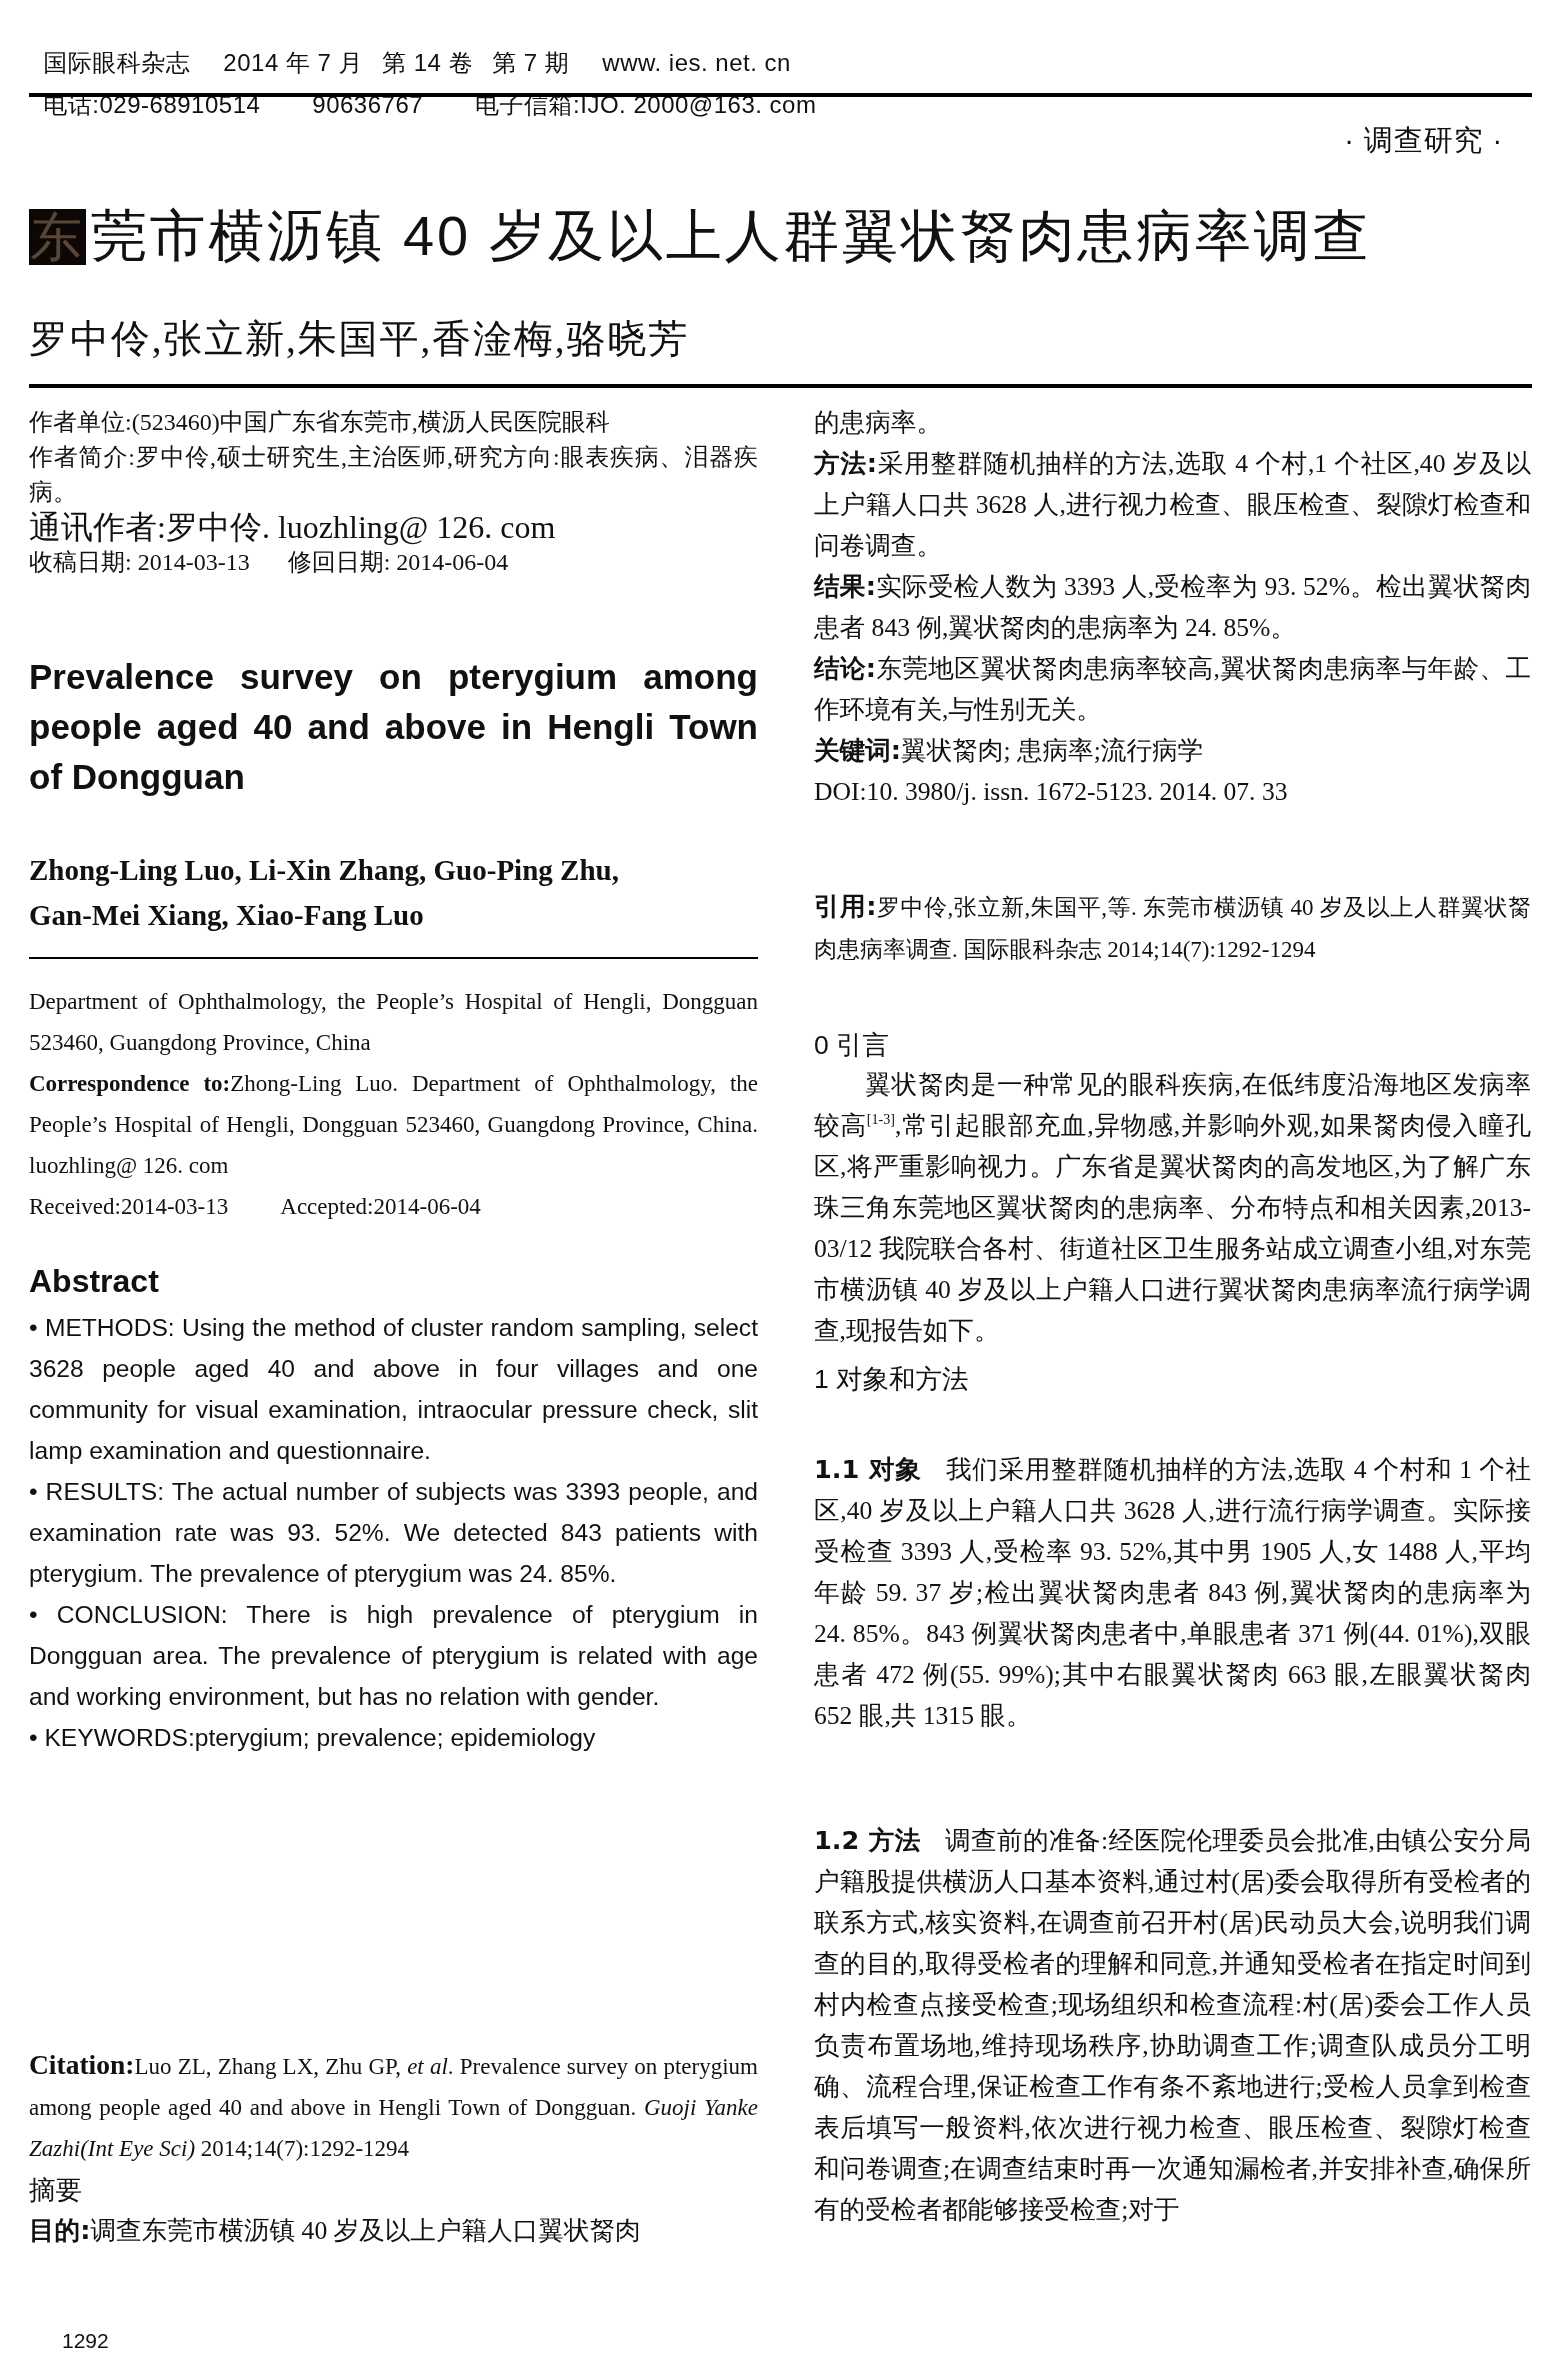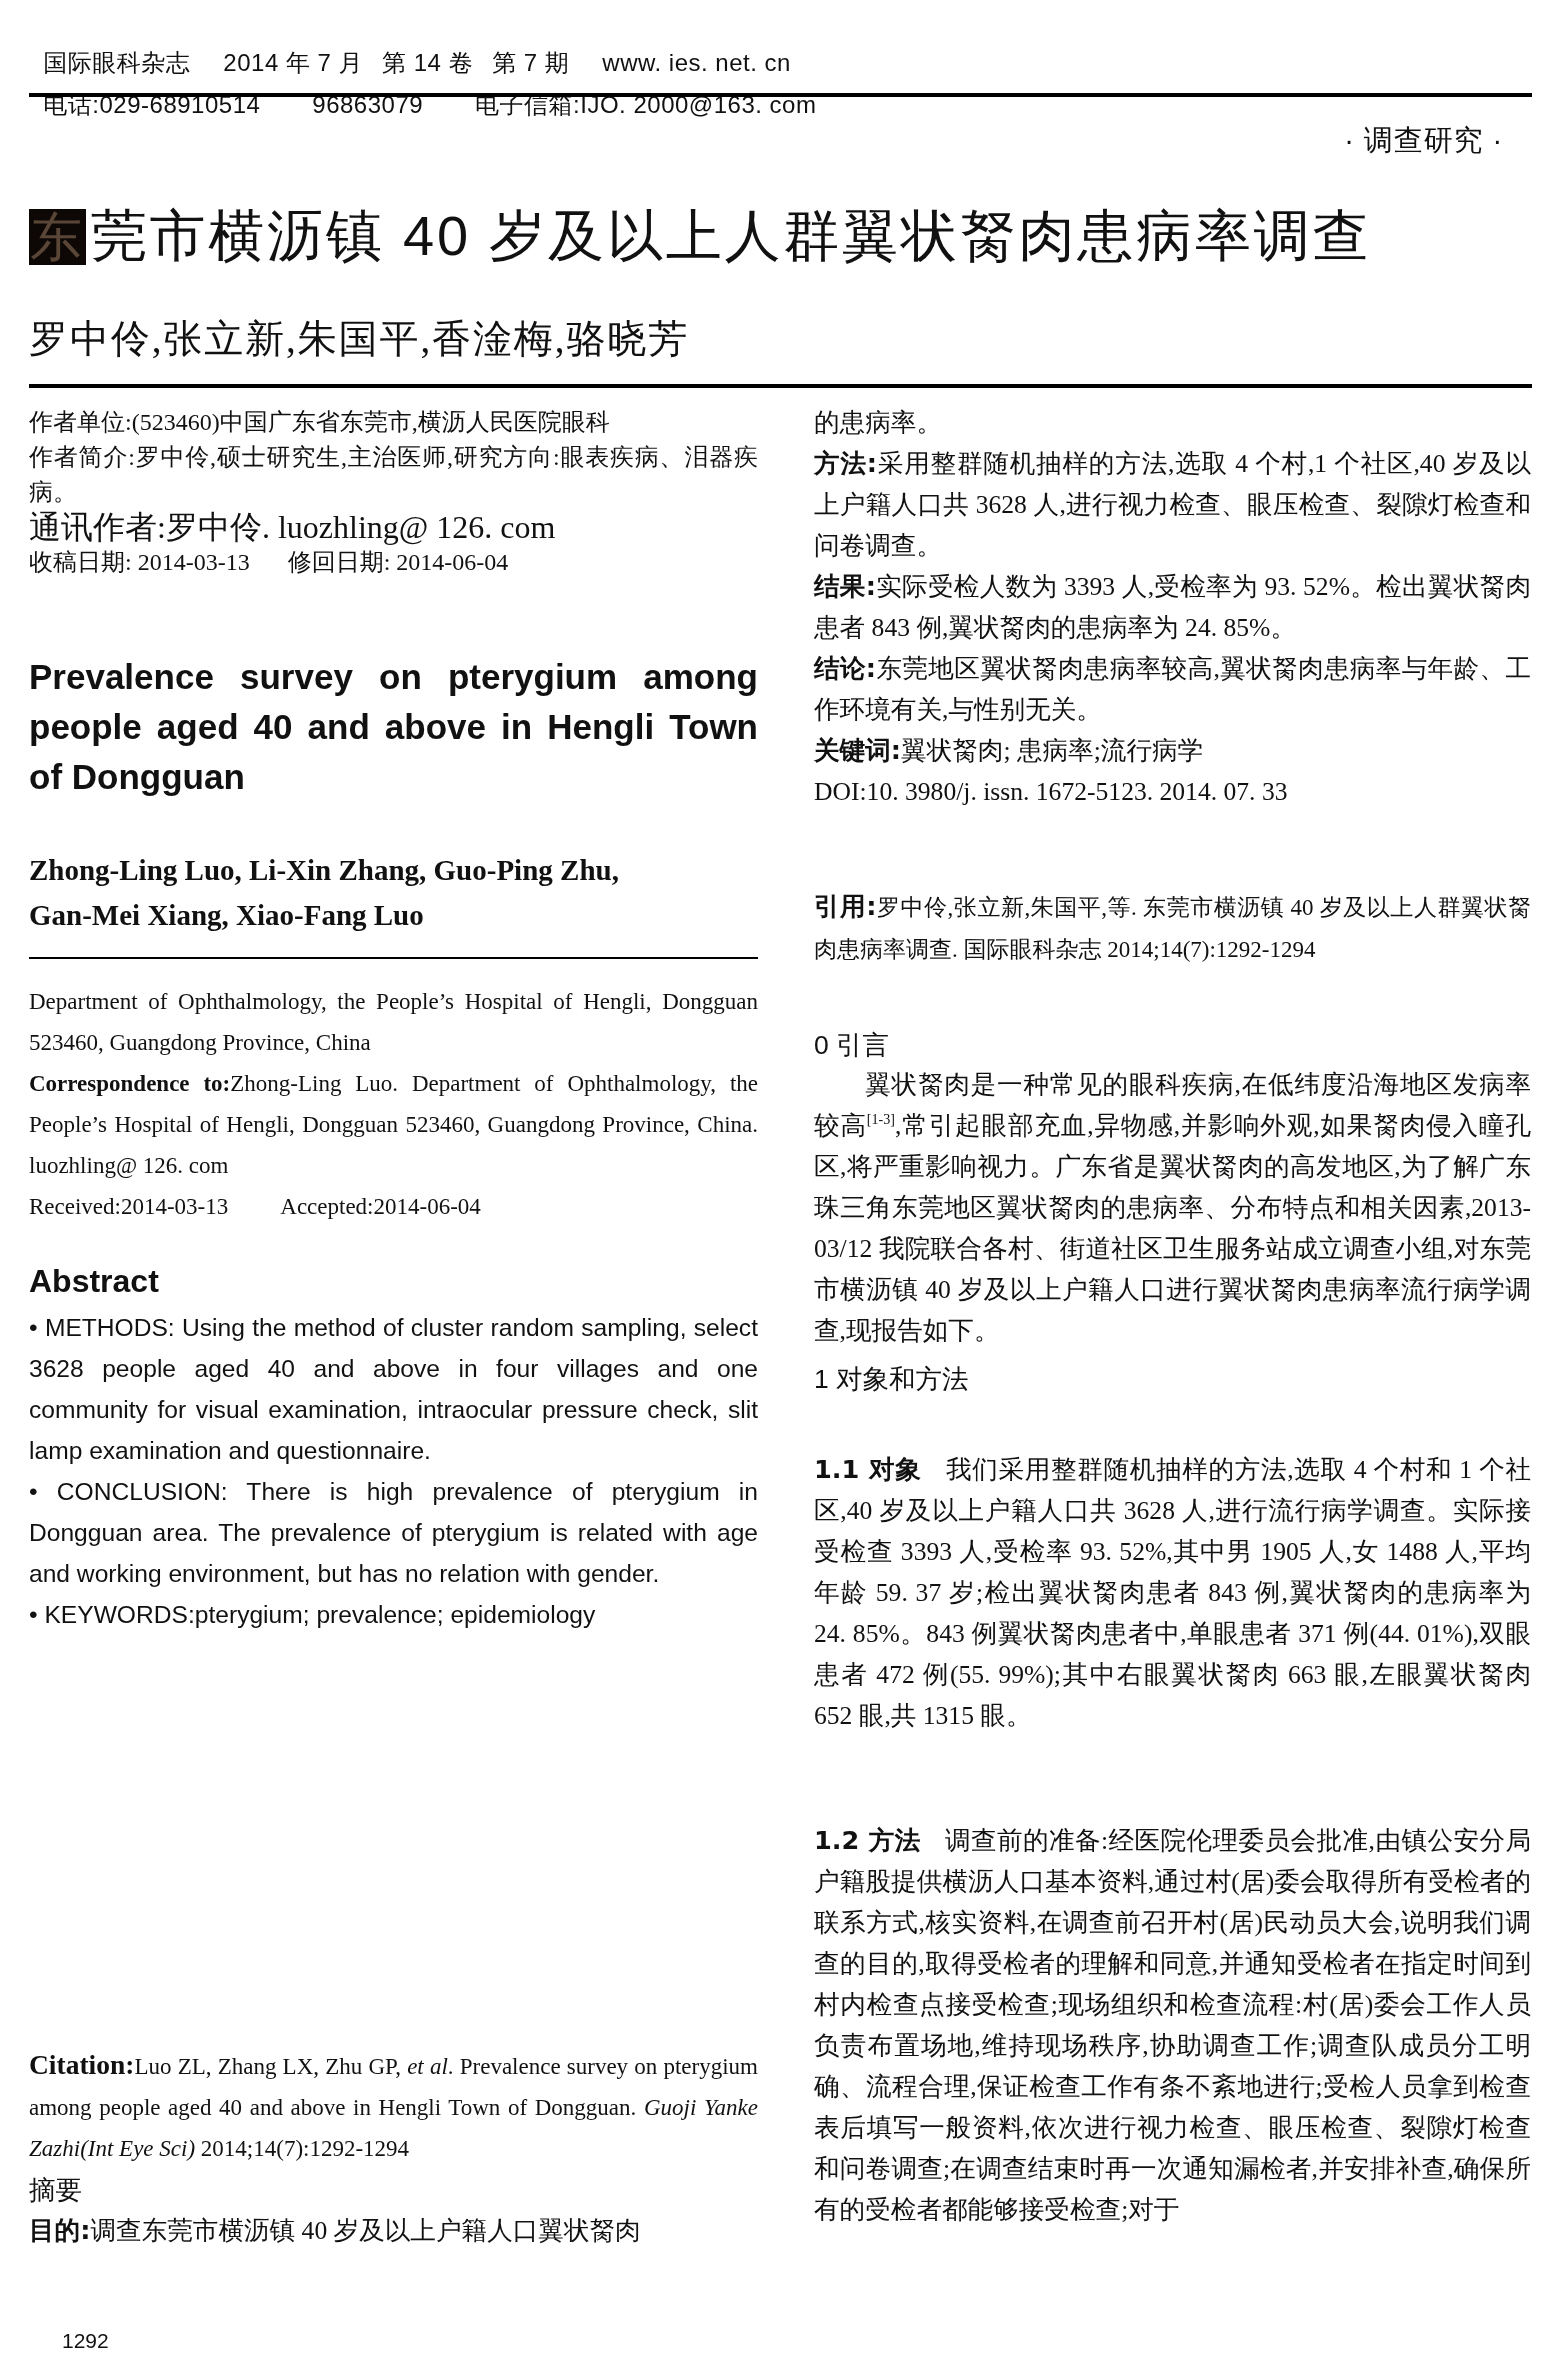--- a/index.html
+++ b/index.html
@@ -32,21 +32,21 @@
   sup { font-size:0.55em; vertical-align:super; line-height:0; }
   .pagenum { left:62px; top:2329px; font-size:21px; }
 </style>
 </head>
 <body>
 
 <div class="abs hdr sans" style="top:19px;">
   <span>国际眼科杂志</span><span style="display:inline-block;width:33px"></span><span>2014 年 7 月</span><span style="display:inline-block;width:19px"></span><span>第 14 卷</span><span style="display:inline-block;width:19px"></span><span>第 7 期</span><span style="display:inline-block;width:33px"></span><span>www. ies. net. cn</span>
 </div>
 <div class="abs hdr sans" style="top:61px;">
-  <span>电话:029-68910514</span><span style="display:inline-block;width:52px"></span><span>96863079</span><span style="display:inline-block;width:52px"></span><span>电子信箱:IJO. 2000@163. com</span>
+  <span>电话:029-68910514</span><span style="display:inline-block;width:52px"></span><span>90636767</span><span style="display:inline-block;width:52px"></span><span>电子信箱:IJO. 2000@163. com</span>
 </div>
 <div class="abs rule" style="top:93px; width:1503px; height:4.3px;"></div>
 
 <div class="abs section-tag sans">· 调查研究 ·</div>
 
 <div class="abs title sans">
   <span class="boxchar">东</span>
     <span>莞市横沥镇 40 岁及以上人群翼状胬肉患病率调查</span>
 </div>
 
@@ -70,20 +70,21 @@
 
 <div class="abs col left serif aff" style="top:981px;">
   <p>Department of Ophthalmology, the People’s Hospital of Hengli, Dongguan 523460, Guangdong Province, China</p>
   <p><b>Correspondence to:</b><span>Zhong-Ling Luo. Department of Ophthalmology, the People’s Hospital of Hengli, Dongguan 523460, Guangdong Province, China. luozhling@ 126. com</span></p>
   <p style="white-space:pre"><span>Received:2014-03-13</span><span style="display:inline-block;width:52px"></span><span>Accepted:2014-06-04</span></p>
 </div>
 
 <div class="abs col left sans abs-h" style="top:1263px;">Abstract</div>
 <div class="abs col left sans abs-body" style="top:1307px;">
   <p><span>• METHODS:</span><span> Using the method of cluster random sampling, select 3628 people aged 40 and above in four villages and one community for visual examination, intraocular pressure check, slit lamp examination and questionnaire.</span></p>
+  <p><span>• RESULTS:</span><span> The actual number of subjects was 3393 people, and examination rate was 93. 52%. We detected 843 patients with pterygium. The prevalence of pterygium was 24. 85%.</span></p>
   <p><span>• CONCLUSION:</span><span> There is high prevalence of pterygium in Dongguan area. The prevalence of pterygium is related with age and working environment, but has no relation with gender.</span></p>
   <p><span>• KEYWORDS:</span><span>pterygium; prevalence; epidemiology</span></p>
 </div>
 
 <div class="abs col left serif cite" style="top:2044px;">
   <b style="font-size:27.5px">Citation:</b><span>Luo ZL, Zhang LX, Zhu GP, </span><i>et al</i><span>. Prevalence survey on pterygium among people aged 40 and above in Hengli Town of Dongguan. </span><i>Guoji Yanke Zazhi(Int Eye Sci)</i><span> 2014;14(7):1292-1294</span>
 </div>
 
 <div class="abs col left sans h-zh" style="top:2172px; font-weight:normal;">摘要</div>
 <div class="abs col left serif zh" style="top:2210px; white-space:nowrap;">

